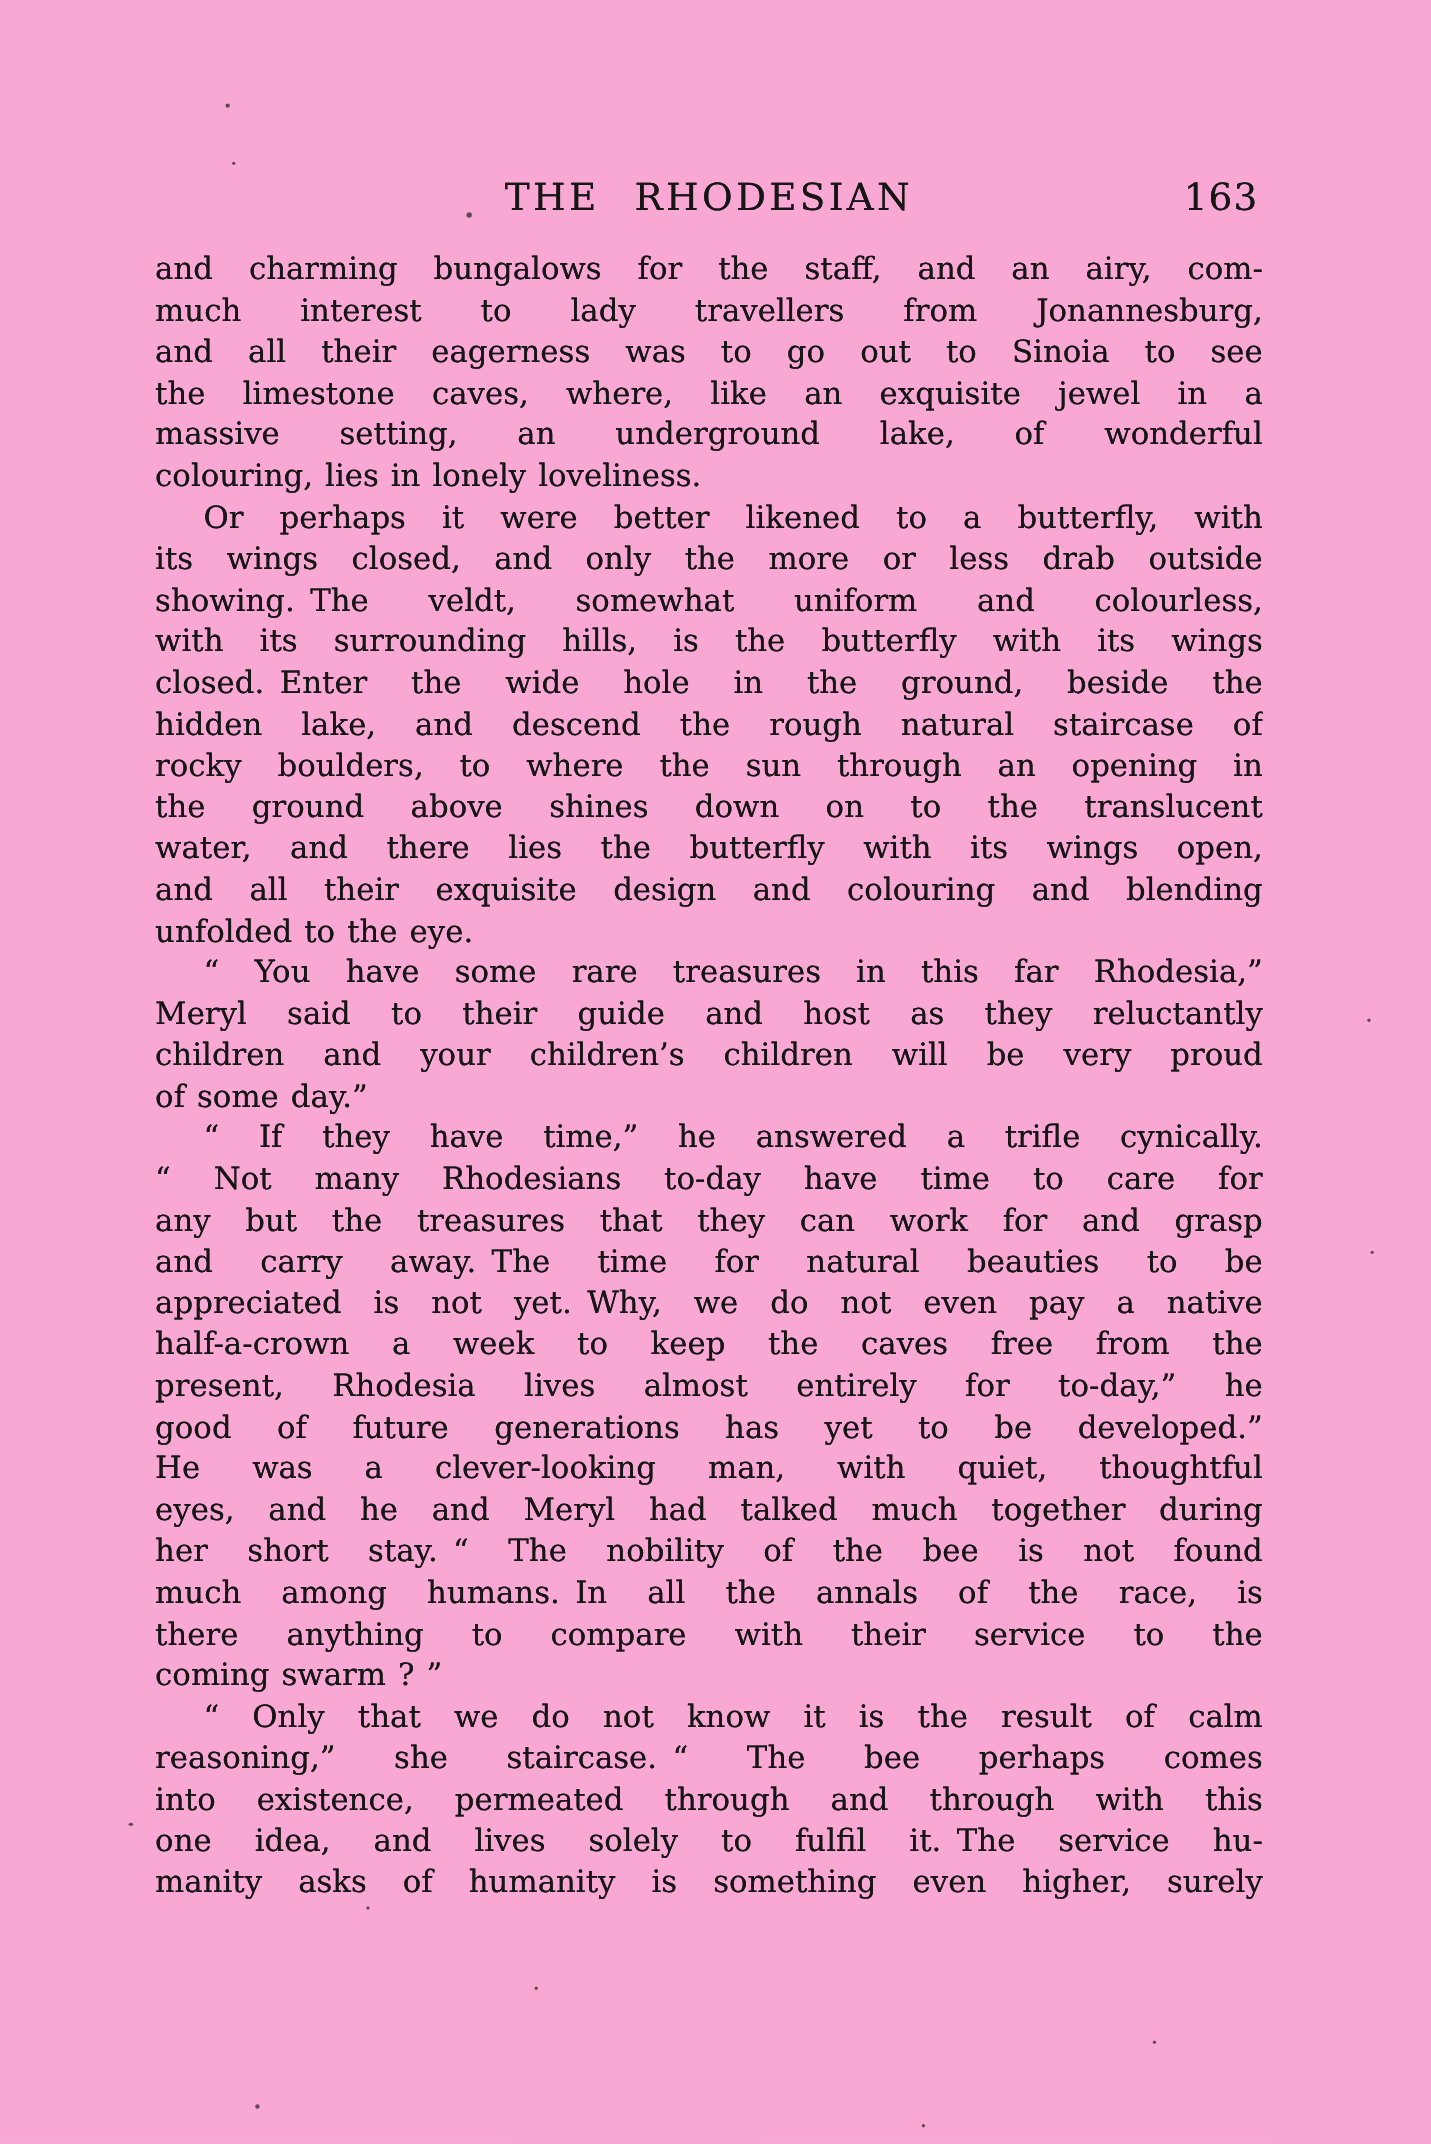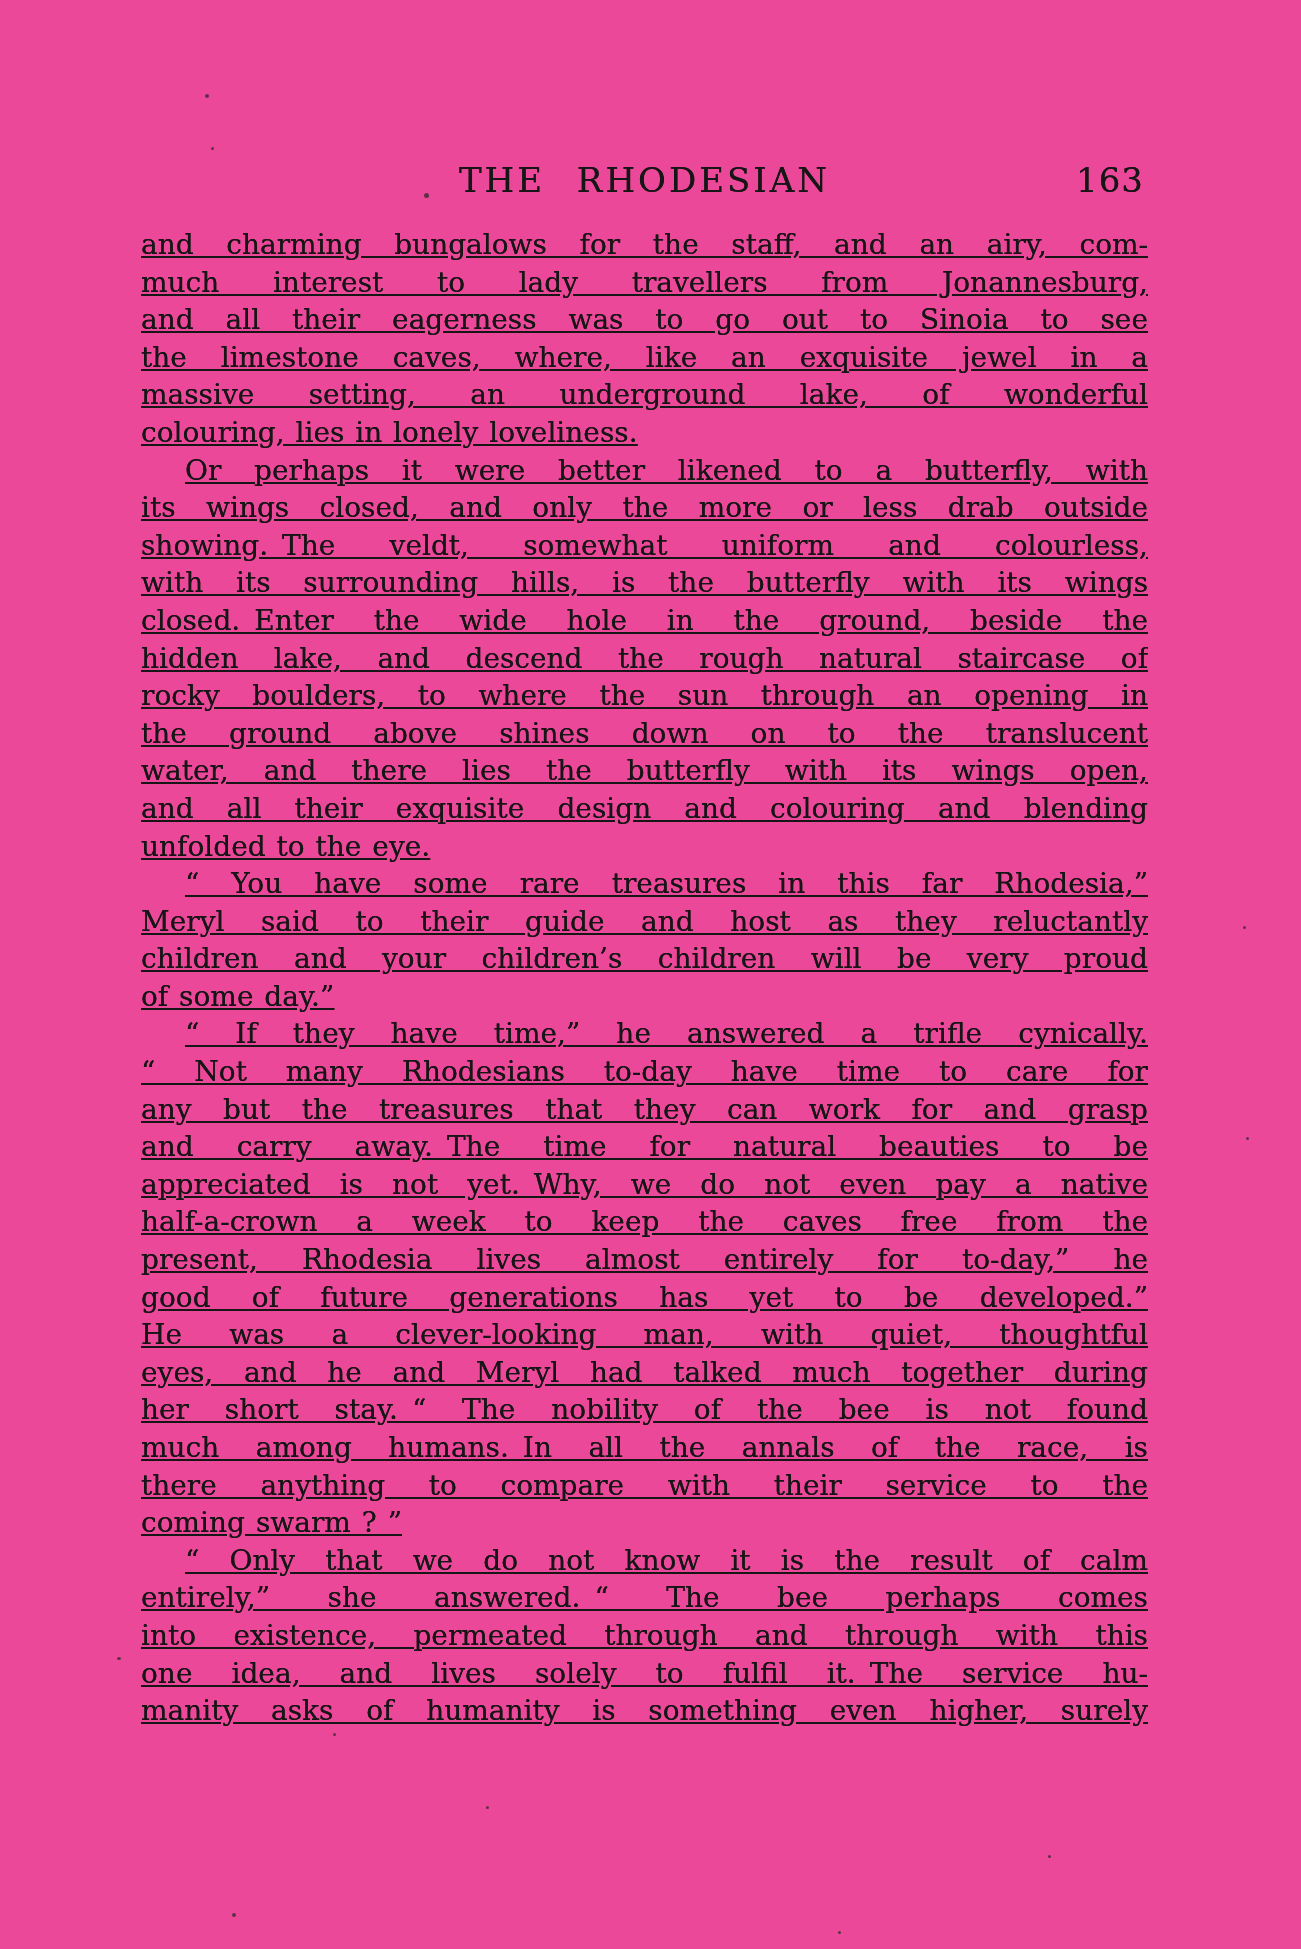--- a/index.html
+++ b/index.html
@@ -1,20 +1,20 @@
 <!DOCTYPE html>
 <html><head>
 <meta charset="utf-8">
 <style>
   html, body { margin: 0; padding: 0; background: #e8e8e8; }
   .page {
     position: relative;
     width: 1301px;
     height: 1949px;
-    background: #ec4899;
+    background: #f9a8d4;
     overflow: hidden;
     font-family: "DejaVu Serif", "Liberation Serif", serif;
     color: #161616;
     text-shadow: 0 0 0.6px rgba(10,10,10,0.85);
   }
   .header {
     position: absolute;
     top: 158px;
     left: 141px;
     width: 1007px;
@@ -45,21 +45,20 @@
     font-size: 28px;
     line-height: 37.6px;
     word-spacing: 2px;
   }
   .para { margin: 0; }
   .line {
     text-align: justify;
     text-align-last: justify;
     overflow: hidden;
     white-space: normal;
-    text-decoration: underline;
   }
   .line.para-end { text-align-last: left; }
   .line.indent { padding-left: 44px; }
   .speck {
     position: absolute;
     background: #2b2b2b;
     border-radius: 50%;
     opacity: 0.75;
   }
 </style>
@@ -112,21 +111,21 @@
         <div class="line">good of future generations has yet to be developed.”</div>
         <div class="line">He was a clever-looking man, with quiet, thoughtful</div>
         <div class="line">eyes, and he and Meryl had talked much together during</div>
         <div class="line">her short stay. “ The nobility of the bee is not found</div>
         <div class="line">much among humans. In all the annals of the race, is</div>
         <div class="line">there anything to compare with their service to the</div>
         <div class="line para-end">coming swarm ? ”</div>
       </div>
       <div class="para">
         <div class="line indent">“ Only that we do not know it is the result of calm</div>
-        <div class="line">entirely,” she answered. “ The bee perhaps comes</div>
+        <div class="line">reasoning,” she staircase. “ The bee perhaps comes</div>
         <div class="line">into existence, permeated through and through with this</div>
         <div class="line">one idea, and lives solely to fulfil it. The service hu-</div>
         <div class="line">manity asks of humanity is something even higher, surely</div>
       </div>
     </div>
 
   <div class="speck" style="left:424px; top:193px; width:5px; height:5px;"></div>
   <div class="speck" style="left:205px; top:94px; width:4px; height:4px;"></div>
   <div class="speck" style="left:211px; top:147px; width:3px; height:3px;"></div>
   <div class="speck" style="left:117px; top:1657px; width:4px; height:3px;"></div>

